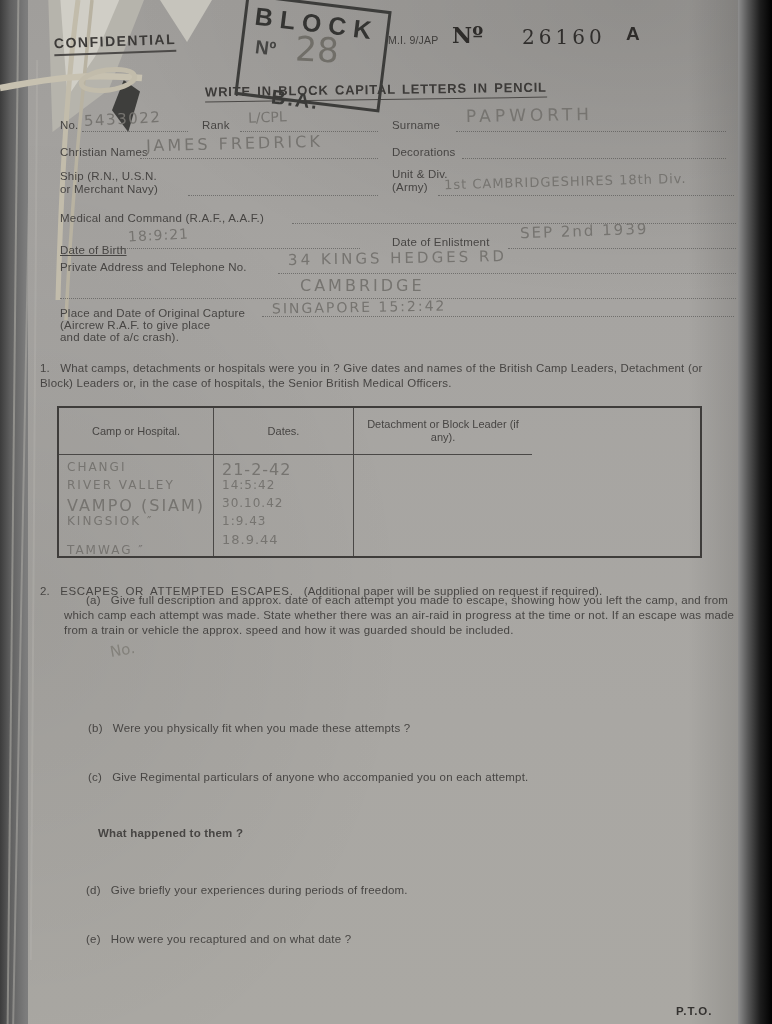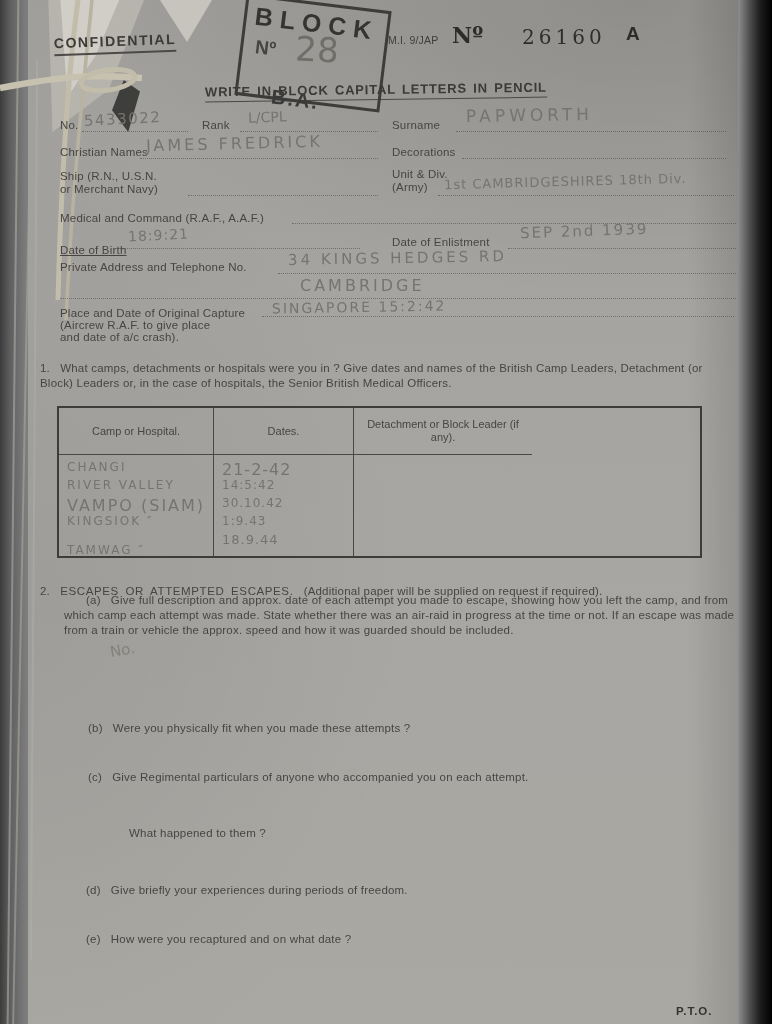--- a/index.html
+++ b/index.html
@@ -188,21 +188,21 @@
   <div class="print" style="left:88px;top:722px;">
     <span>(b)</span>&nbsp;&nbsp;
     <span>Were you physically fit when you made these attempts ?</span>
   </div>
 
   <div class="print" style="left:88px;top:771px;">
     <span>(c)</span>&nbsp;&nbsp;
     <span>Give Regimental particulars of anyone who accompanied you on each attempt.</span>
   </div>
 
-  <div class="print" style="left:129px;top:827px;">What happened to them ?</div>
+  <div class="print" style="left:98px;top:827px;font-weight:bold;">What happened to them ?</div>
 
   <div class="print" style="left:86px;top:933px;">
     <span>(e)</span>&nbsp;&nbsp;
     <span>How were you recaptured and on what date ?</span>
   </div>
 
   <div class="print" style="left:86px;top:884px;">
     <span>(d)</span>&nbsp;&nbsp;
     <span>Give briefly your experiences during periods of freedom.</span>
   </div>

